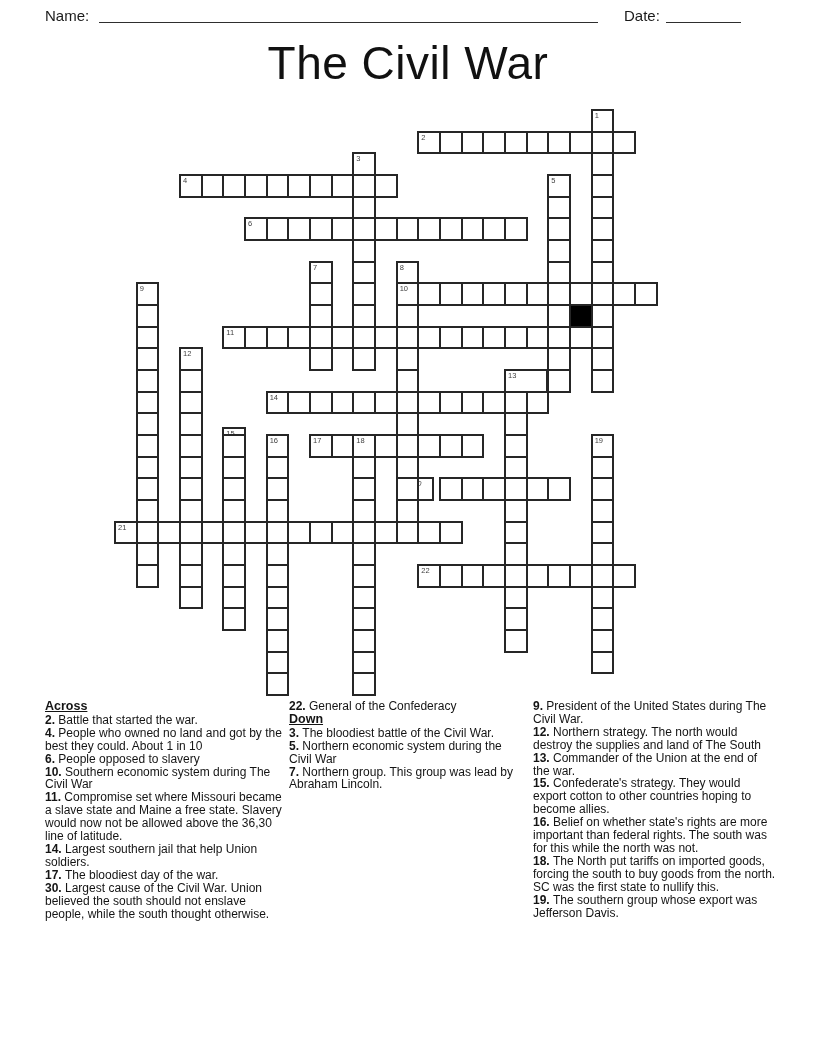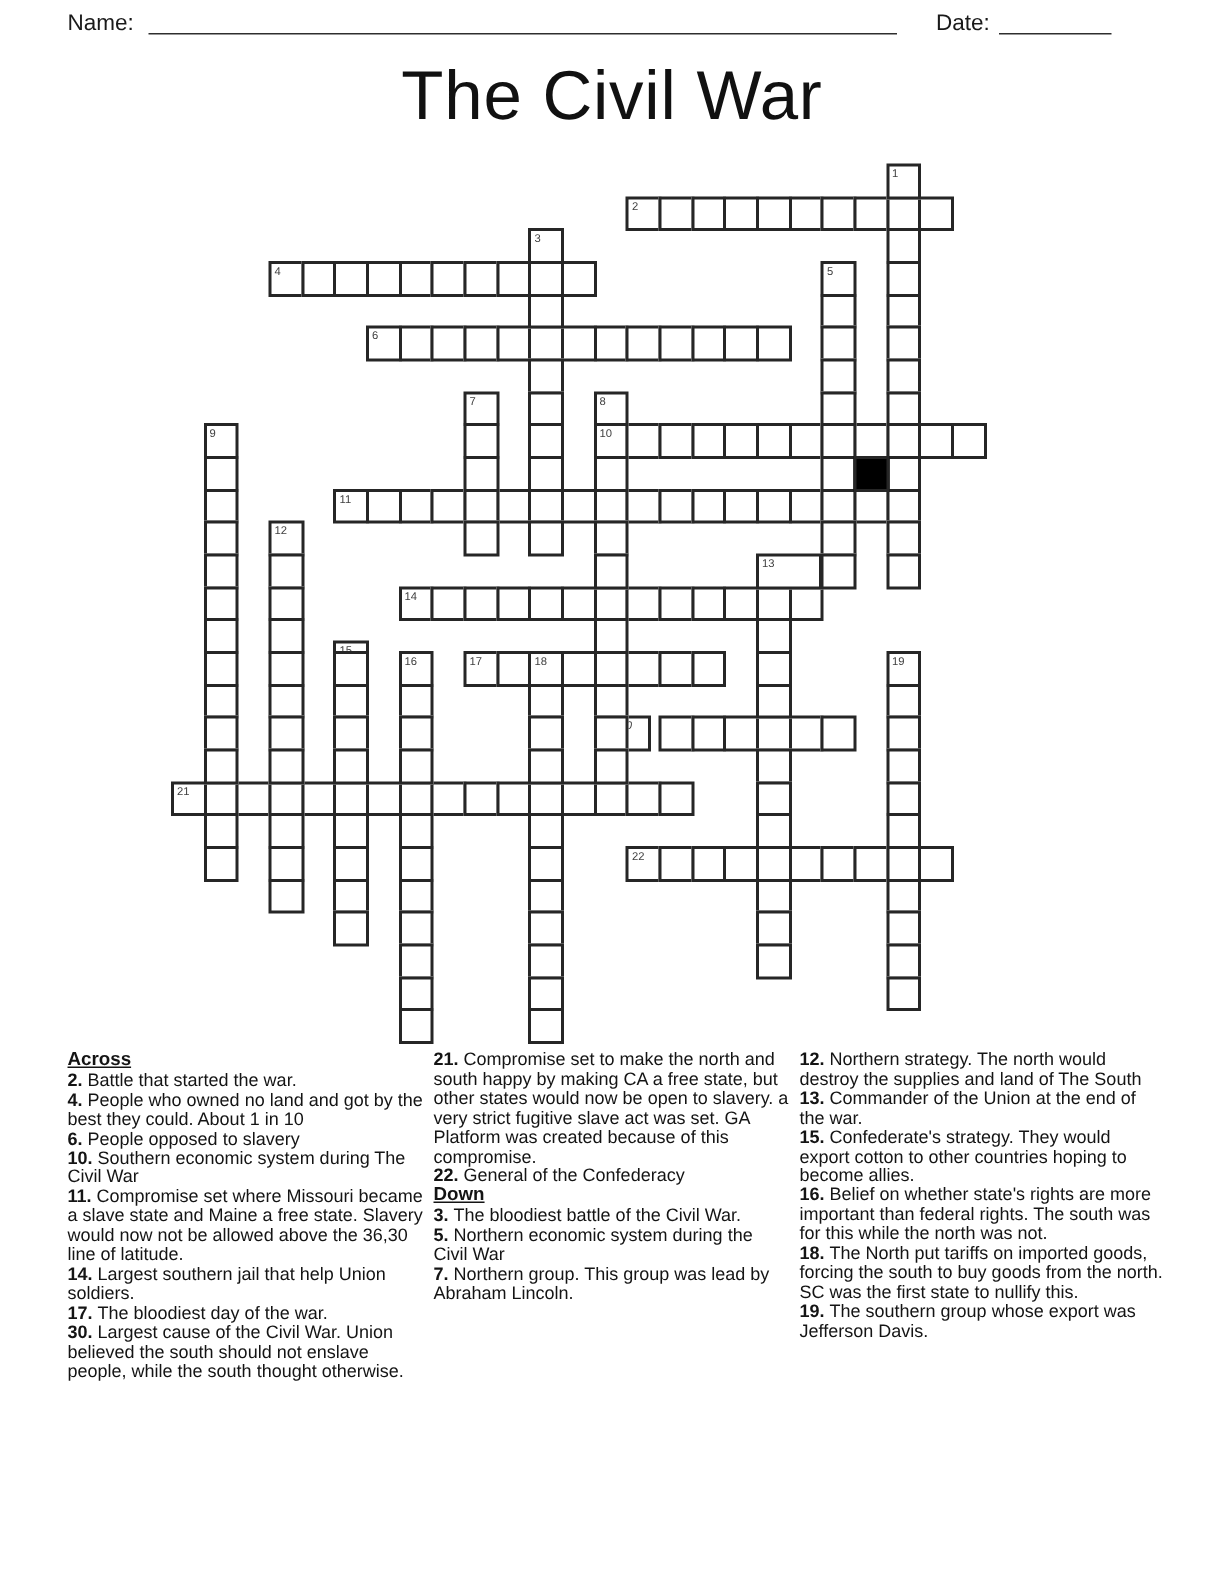--- a/index.html
+++ b/index.html
@@ -321,28 +321,28 @@
       <div class="clue"><b>2. </b><span>Battle that started the war.</span></div>
       <div class="clue"><b>4. </b><span>People who owned no land and got by the best they could. About 1 in 10</span></div>
       <div class="clue"><b>6. </b><span>People opposed to slavery</span></div>
       <div class="clue"><b>10. </b><span>Southern economic system during The Civil War</span></div>
       <div class="clue"><b>11. </b><span>Compromise set where Missouri became a slave state and Maine a free state. Slavery would now not be allowed above the 36,30 line of latitude.</span></div>
       <div class="clue"><b>14. </b><span>Largest southern jail that help Union soldiers.</span></div>
       <div class="clue"><b>17. </b><span>The bloodiest day of the war.</span></div>
       <div class="clue"><b>30. </b><span>Largest cause of the Civil War. Union believed the south should not enslave people, while the south thought otherwise.</span></div>
     </div>
   <div id="clue-col-2" class="clue-col" style="left:289px;width:238px;">
-      <div class="clue"><b>21. </b><span>Compromise set to make the north and south happy by making CA a free state, but other states would now be open to slavery. a very strict fugitive slave act was set. GA Platform was created because of this compromise.</span></div>
       <div class="clue"><b>22. </b><span>General of the Confederacy</span></div>
       <div class="clue-heading">Down</div>
       <div class="clue"><b>3. </b><span>The bloodiest battle of the Civil War.</span></div>
       <div class="clue"><b>5. </b><span>Northern economic system during the Civil War</span></div>
       <div class="clue"><b>7. </b><span>Northern group. This group was lead by Abraham Lincoln.</span></div>
     </div>
   <div id="clue-col-3" class="clue-col" style="left:533px;width:243px;">
+      <div class="clue"><b>9. </b><span>President of the United States during The Civil War.</span></div>
       <div class="clue"><b>12. </b><span>Northern strategy. The north would destroy the supplies and land of The South</span></div>
       <div class="clue"><b>13. </b><span>Commander of the Union at the end of the war.</span></div>
       <div class="clue"><b>15. </b><span>Confederate's strategy. They would export cotton to other countries hoping to become allies.</span></div>
       <div class="clue"><b>16. </b><span>Belief on whether state's rights are more important than federal rights. The south was for this while the north was not.</span></div>
       <div class="clue"><b>18. </b><span>The North put tariffs on imported goods, forcing the south to buy goods from the north. SC was the first state to nullify this.</span></div>
       <div class="clue"><b>19. </b><span>The southern group whose export was Jefferson Davis.</span></div>
     </div>
 
 </div>
 

